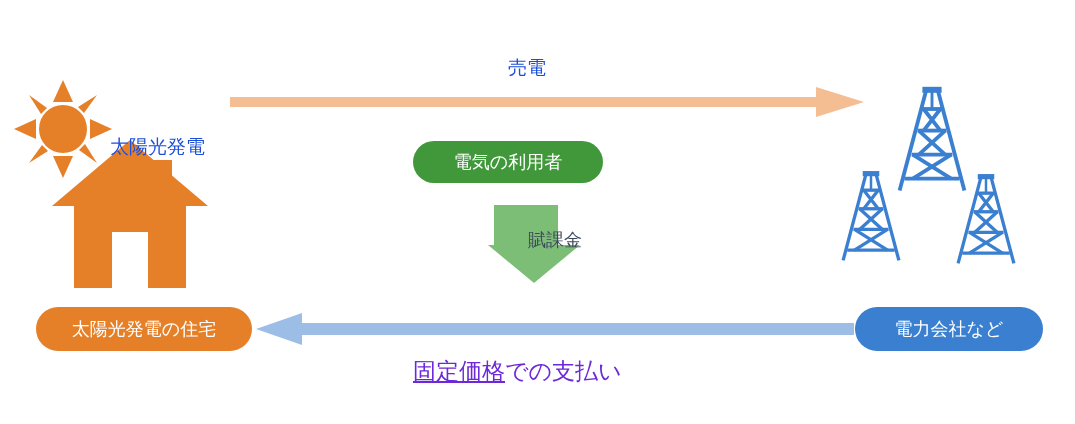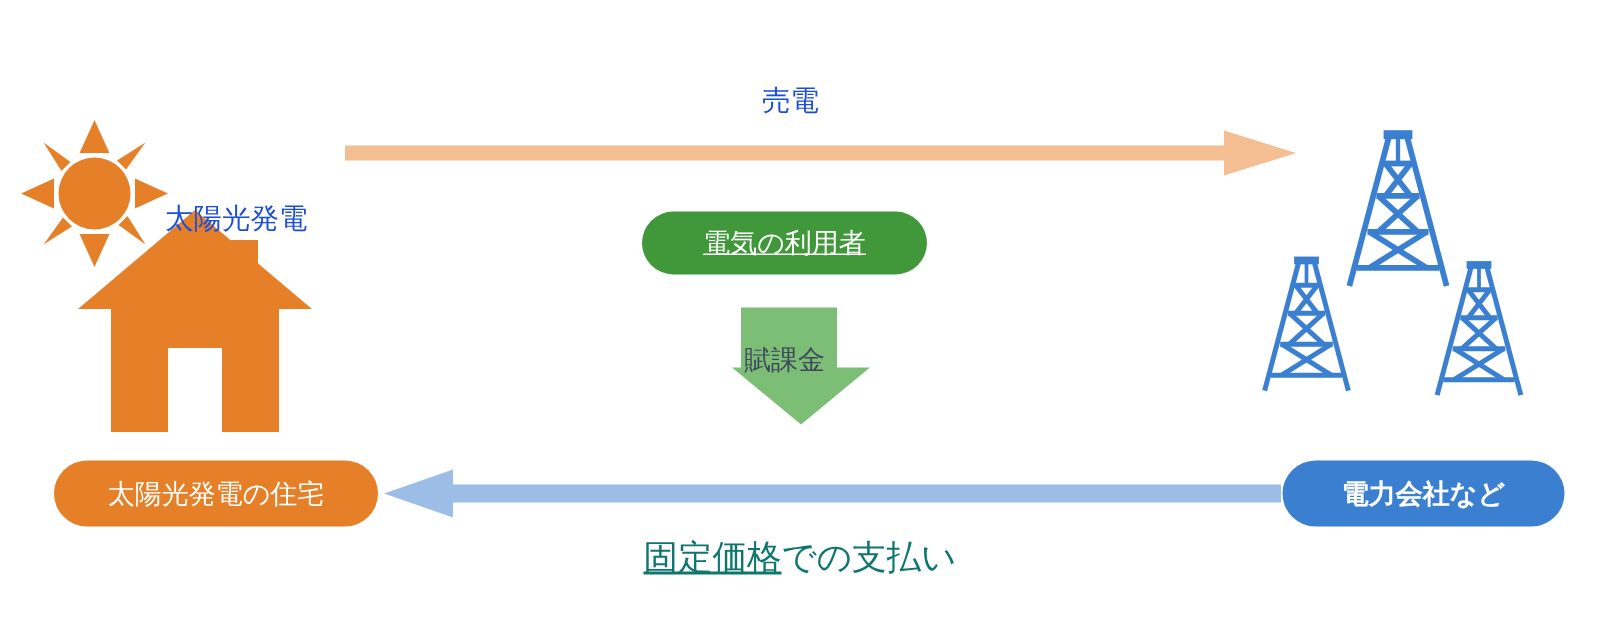--- a/index.html
+++ b/index.html
@@ -20,25 +20,24 @@
   .abs { position: absolute; }
 
   
   .label-plain {
     color: #1d4ed8;
     font-size: 19px;
     line-height: 1;
     white-space: nowrap;
   }
   .label-caption {
-    color: #0f766e;
+    color: #6d28d9;
     font-size: 23px;
     line-height: 1;
     white-space: nowrap;
-    margin-left: 16px;
   }
   .underline-part { text-decoration: underline; }
 
   
   .pill {
     display: flex;
     align-items: center;
     justify-content: center;
     border-radius: 22px;
     color: #ffffff;
@@ -49,20 +48,21 @@
   .pill-green  { background: #40983a; }
   .pill-orange { background: #e58029; }
   .pill-blue   { background: #3a7fd0; }
 
   
   .arrow-inner-label {
     color: #3e4a5c;
     font-size: 18px;
     line-height: 1;
     white-space: nowrap;
+    margin-left: 32px;
   }
   svg { display: block; overflow: visible; }
 </style>
 </head>
 <body>
 
 <div id="canvas">
 
   <div class="abs" style="left:14px; top:80px; width:98px; height:98px;">
     <svg width="98" height="98" viewBox="0 0 98 98">
@@ -157,42 +157,42 @@
         <path d="M13,58 L47,58"></path>
         <path d="M7,78 L53,78"></path>
         <path d="M23,20 L37,38 M37,20 L23,38"></path>
         <path d="M19,38 L41,58 M41,38 L19,58"></path>
         <path d="M14,58 L46,78 M46,58 L14,78"></path>
         <path d="M30,5 L30,20" stroke-width="2.4"></path>
       </g>
     </svg>
   </div>
 
-  <div class="abs pill pill-green" style="left:428px; top:141px; width:190px; height:42px;text-decoration:underline;">
+  <div class="abs pill pill-green" style="left:413px; top:141px; width:190px; height:42px;">
     <span>電気の利用者</span>
   </div>
 
   <div class="abs" style="left:488px; top:205px; width:94px; height:78px;">
     <svg width="94" height="78" viewBox="0 0 94 78">
       <polygon points="6,0 70,0 70,40 92,40 46,78 0,40 6,40" fill="#7cbe76"></polygon>
     </svg>
   </div>
   <div class="abs arrow-inner-label" style="left:496px; top:231px;">賦課金</div>
 
   <div class="abs pill pill-orange" style="left:36px; top:307px; width:216px; height:44px;">
     <span>太陽光発電の住宅</span>
   </div>
 
   <div class="abs" style="left:256px; top:312px; width:598px; height:34px;">
     <svg width="598" height="34" viewBox="0 0 598 34">
       <path d="M598,11 L46,11 L46,1 L0,17 L46,33 L46,23 L598,23 Z" fill="#9cbee6"></path>
     </svg>
   </div>
 
-  <div class="abs pill pill-blue" style="left:855px; top:307px; width:188px; height:44px;font-weight:bold;">
+  <div class="abs pill pill-blue" style="left:855px; top:307px; width:188px; height:44px;">
     <span>電力会社など</span>
   </div>
 
   <div class="abs label-caption" style="left:413px; top:360px;">
     <span class="underline-part">固定価格</span><span>での支払い</span>
   </div>
 
 </div>
 
 </body></html>

